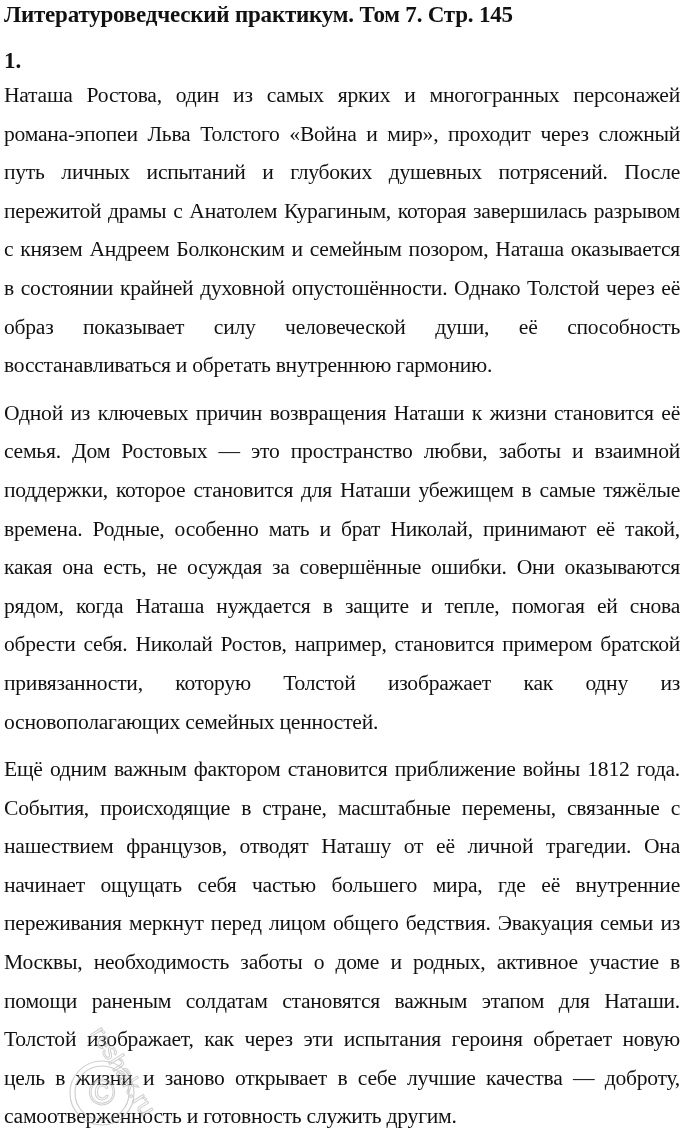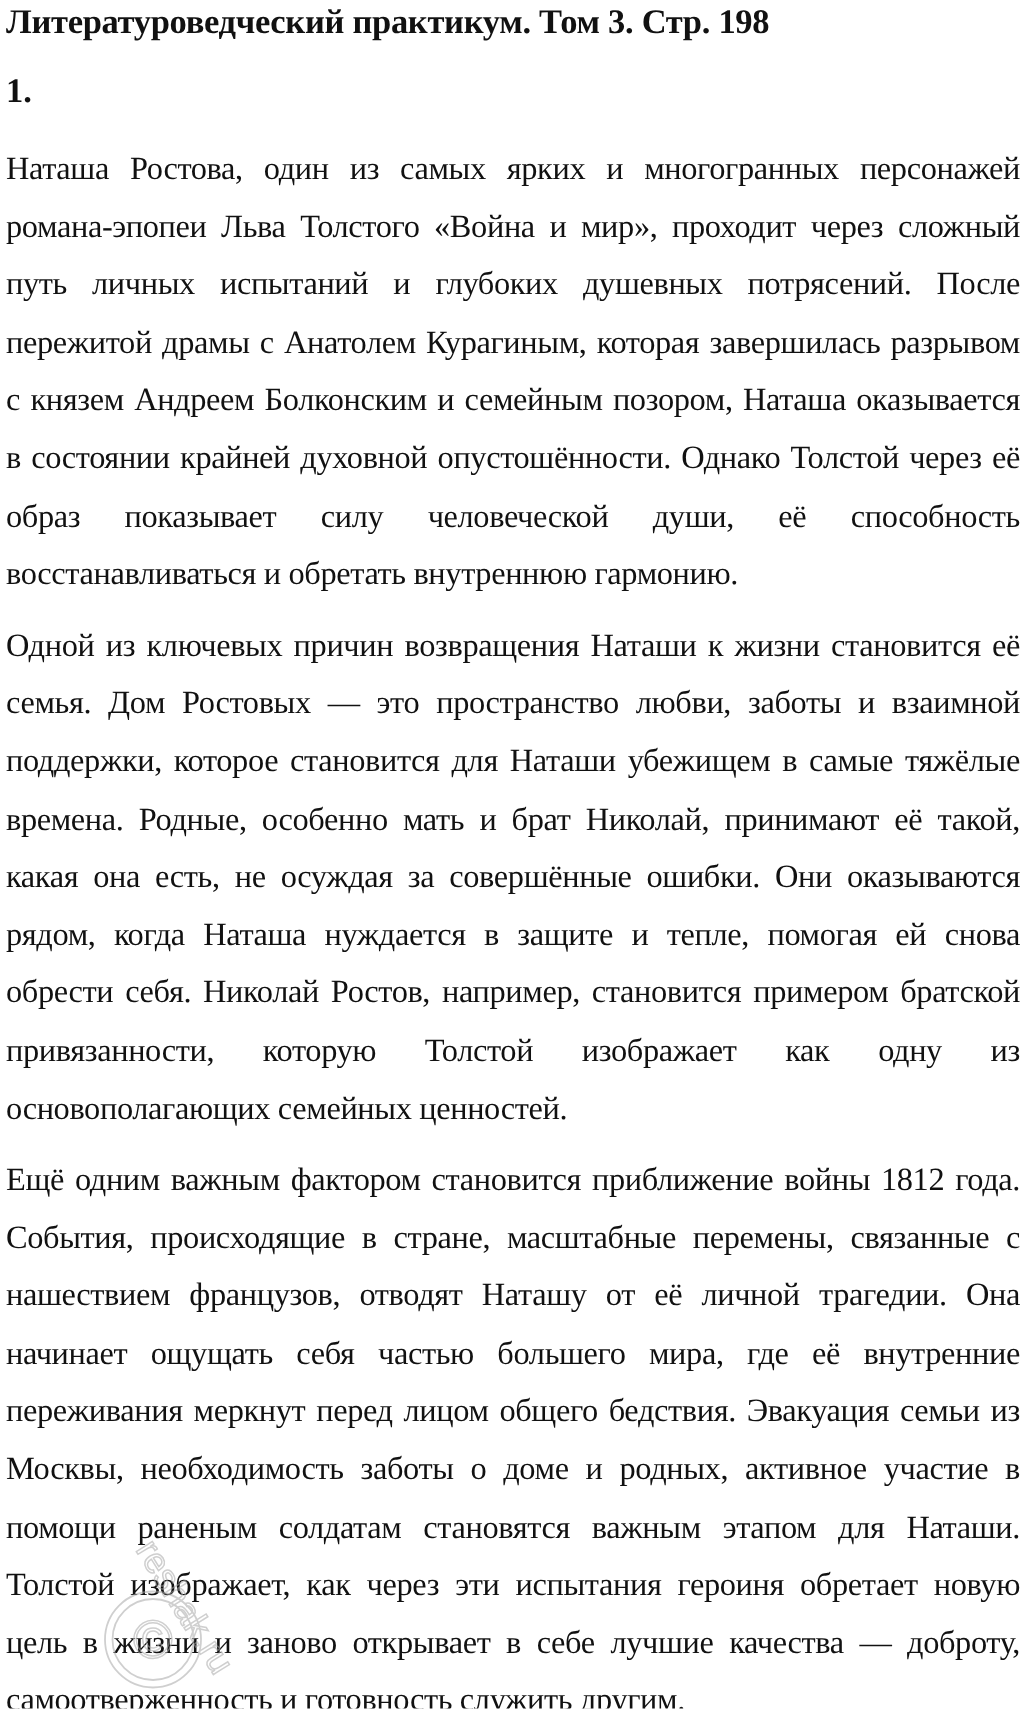--- a/index.html
+++ b/index.html
@@ -36,37 +36,37 @@
     margin: 18px 0 0 0;
   }
   .para {
     font-size: 21.6px;
     line-height: 38.6px;
     text-align: justify;
     margin: 0;
     letter-spacing: -0.25px;
     word-spacing: 0px;
   }
-  .para.first { margin-top: 18px; }
+  .para.first { margin-top: 1px; }
   .para + .para { margin-top: 9px; }
   .watermark {
     position: absolute;
     left: 52px;
     top: 1005px;
     width: 150px;
     height: 130px;
     pointer-events: none;
     opacity: 0.55;
   }
 </style>
 </head>
 <body>
 
 <div class="page">
-  <h1 class="page-title">Литературоведческий практикум. Том 3. Стр. 198</h1>
+  <h1 class="page-title">Литературоведческий практикум. Том 7. Стр. 145</h1>
   <div class="task-number">1.</div>
   <p class="para first">Наташа Ростова, один из самых ярких и многогранных персонажей романа-эпопеи Льва Толстого «Война и мир», проходит через сложный путь личных испытаний и глубоких душевных потрясений. После пережитой драмы с Анатолем Курагиным, которая завершилась разрывом с князем Андреем Болконским и семейным позором, Наташа оказывается в состоянии крайней духовной опустошённости. Однако Толстой через её образ показывает силу человеческой души, её способность восстанавливаться и обретать внутреннюю гармонию.</p>
   <p class="para">Одной из ключевых причин возвращения Наташи к жизни становится её семья. Дом Ростовых — это пространство любви, заботы и взаимной поддержки, которое становится для Наташи убежищем в самые тяжёлые времена. Родные, особенно мать и брат Николай, принимают её такой, какая она есть, не осуждая за совершённые ошибки. Они оказываются рядом, когда Наташа нуждается в защите и тепле, помогая ей снова обрести себя. Николай Ростов, например, становится примером братской привязанности, которую Толстой изображает как одну из основополагающих семейных ценностей.</p>
   <p class="para">Ещё одним важным фактором становится приближение войны 1812 года. События, происходящие в стране, масштабные перемены, связанные с нашествием французов, отводят Наташу от её личной трагедии. Она начинает ощущать себя частью большего мира, где её внутренние переживания меркнут перед лицом общего бедствия. Эвакуация семьи из Москвы, необходимость заботы о доме и родных, активное участие в помощи раненым солдатам становятся важным этапом для Наташи. Толстой изображает, как через эти испытания героиня обретает новую цель в жизни и заново открывает в себе лучшие качества — доброту, самоотверженность и готовность служить другим.</p>
 </div>
 
 <div class="watermark">
   <svg width="150" height="130" viewBox="0 0 150 130">
     <circle cx="50" cy="88" r="32" fill="none" stroke="#a8a8a8" stroke-width="1.2"></circle>
     <circle cx="50" cy="88" r="27" fill="none" stroke="#a8a8a8" stroke-width="1.2"></circle>

